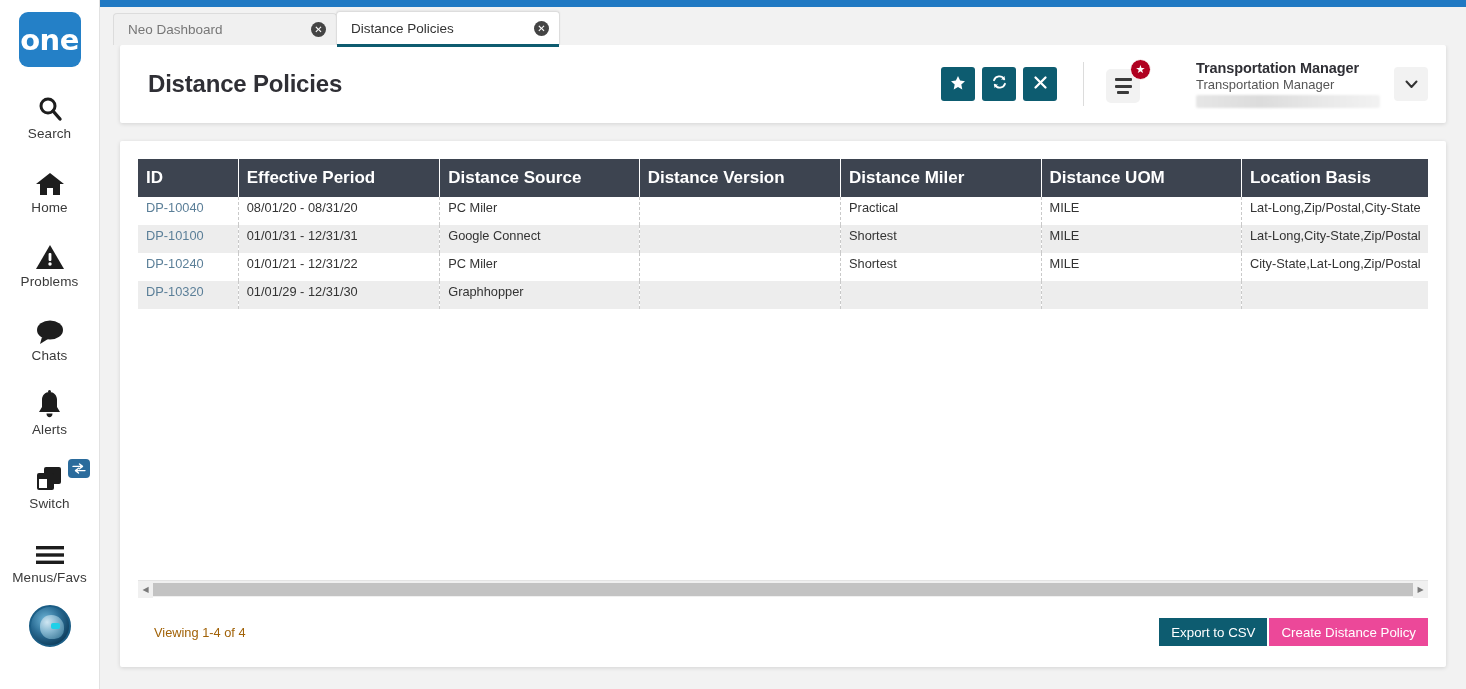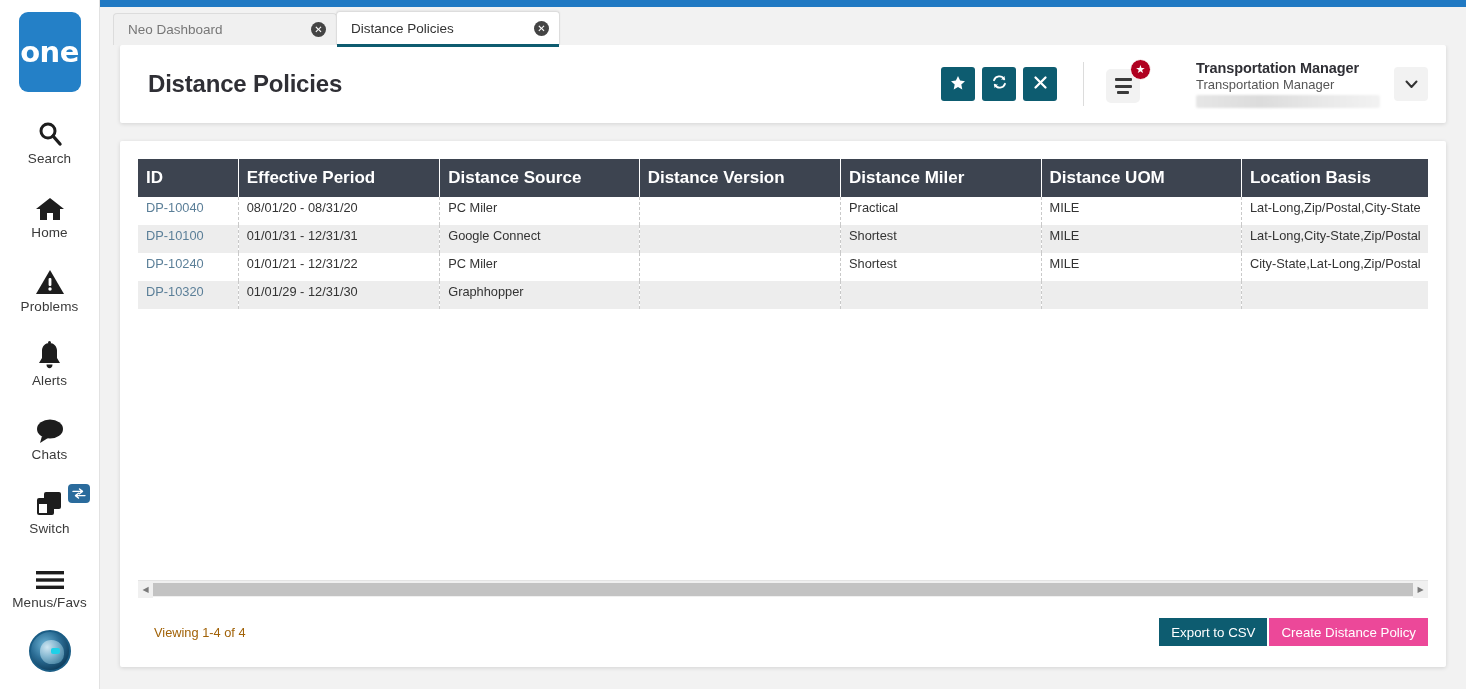--- a/index.html
+++ b/index.html
@@ -15,21 +15,21 @@
   
   .sidebar {
     width: 100px; height: 689px;
     background: #ffffff;
     border-right: 1px solid #e2e2e2;
     display: flex; flex-direction: column; align-items: center;
     flex: 0 0 100px;
     position: relative; z-index: 5;
   }
   .logo {
-    width: 62px; height: 80px; margin-top: 12px;
+    width: 62px; height: 55px; margin-top: 12px;
     background: #2480c7; border-radius: 9px;
     display: flex; align-items: center; justify-content: center;
     color: #fff; font-size: 29px; font-weight: 700; letter-spacing: -0.5px;
     font-family: "DejaVu Sans", sans-serif;
   }
   .nav-item {
     width: 100px; margin-top: 22px;
     display: flex; flex-direction: column; align-items: center;
     cursor: pointer; position: relative;
   }
@@ -254,37 +254,37 @@
             <path d="M15 1 L29 25 L1 25 Z" fill="#1d1d1d"></path>
             <rect x="13.6" y="9" width="2.8" height="8" fill="#fff" rx="1"></rect>
             <circle cx="15" cy="20" r="1.7" fill="#fff"></circle>
           </svg>
       </span>
       <span class="lbl">Problems</span>
     </div>
 
     <div class="nav-item">
       <span class="ico">
+        <svg width="30" height="26" viewBox="0 0 30 26">
+            <ellipse cx="15" cy="11" rx="13" ry="9.5" fill="#1d1d1d"></ellipse>
+            <path d="M7 18 L5 25 L13 20 Z" fill="#1d1d1d"></path>
+          </svg>
+      </span>
+      <span class="lbl">Chats</span>
+    </div>
+
+    <div class="nav-item">
+      <span class="ico">
         <svg width="27" height="29" viewBox="0 0 27 29">
             <path d="M13.5 2 C17.8 2 21 5.4 21 9.6 L21 17 L24 22 L3 22 L6 17 L6 9.6 C6 5.4 9.2 2 13.5 2 Z" fill="#1d1d1d"></path>
             <rect x="12" y="0" width="3" height="3" rx="1.5" fill="#1d1d1d"></rect>
             <path d="M10.5 23.5 C10.5 26 12 27.2 13.5 27.2 C15 27.2 16.5 26 16.5 23.5 Z" fill="#1d1d1d"></path>
           </svg>
       </span>
       <span class="lbl">Alerts</span>
-    </div>
-
-    <div class="nav-item">
-      <span class="ico">
-        <svg width="30" height="26" viewBox="0 0 30 26">
-            <ellipse cx="15" cy="11" rx="13" ry="9.5" fill="#1d1d1d"></ellipse>
-            <path d="M7 18 L5 25 L13 20 Z" fill="#1d1d1d"></path>
-          </svg>
-      </span>
-      <span class="lbl">Chats</span>
     </div>
 
     <div class="nav-item">
       <span class="ico">
         <svg width="32" height="28" viewBox="0 0 32 28">
             <rect x="10" y="2" width="17" height="17" rx="2" fill="#1d1d1d"></rect>
             <rect x="3" y="8" width="17" height="17" rx="2" fill="#1d1d1d"></rect>
             <rect x="5" y="14" width="8" height="9" fill="#fff"></rect>
           </svg>
       </span>

